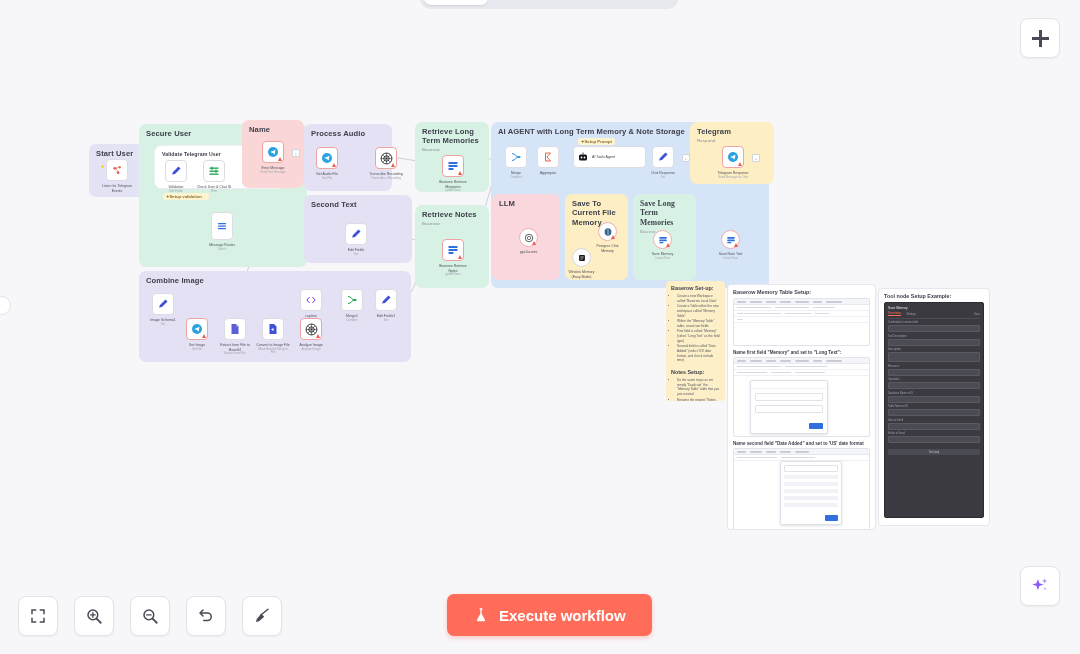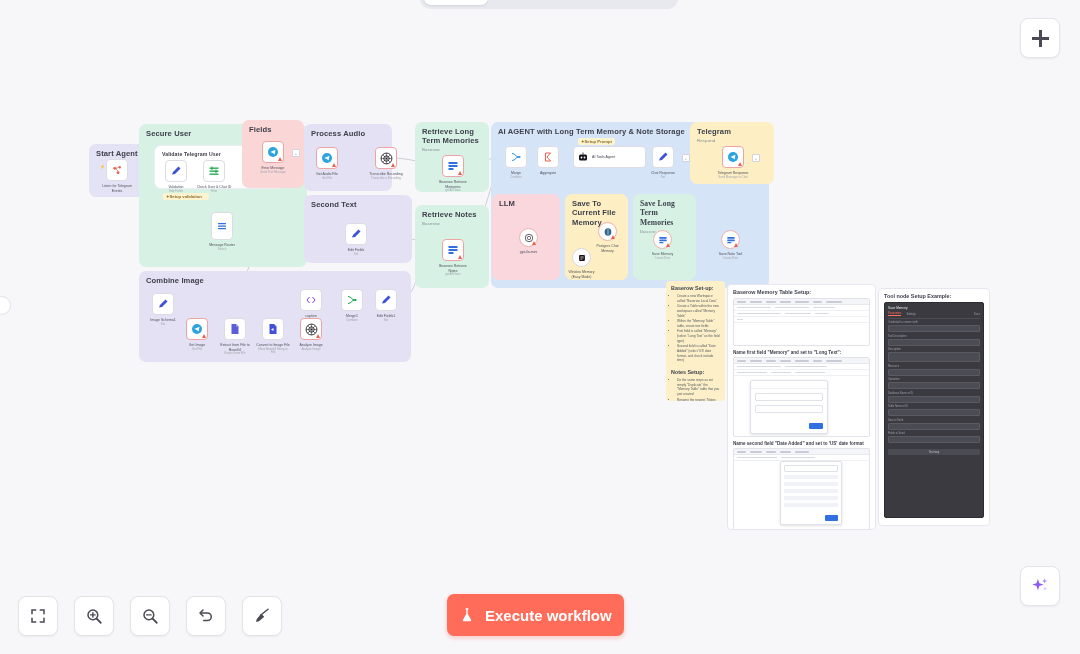--- a/index.html
+++ b/index.html
@@ -37,21 +37,21 @@
   .plus:before{left:7px;top:0;width:3px;height:17px;}
   .plus:after{top:7px;left:0;height:3px;width:17px;}
 
   
   .toolbar{position:absolute;left:18px;bottom:18px;display:flex;gap:16px;}
   .toolbar .sqbtn{position:static;}
 
   
   .execute{
     position:absolute;left:447px;bottom:18px;
-    height:42px;padding:0 12px;border-radius:7px;
+    height:42px;padding:0 26px;border-radius:7px;
     background:#ff6d5a;color:#fff;border:none;
     font-size:15px;font-weight:600;
     display:flex;align-items:center;gap:10px;cursor:pointer;
     box-shadow:0 2px 5px rgba(255,109,90,.35);
     font-family:"Liberation Sans", sans-serif;
   }
 
   
   .edge-chip{
     position:absolute;left:-8px;top:296px;width:17px;height:17px;
@@ -173,21 +173,21 @@
     <g fill="none" stroke="#c3c4cf" stroke-width="0.7" stroke-dasharray="2,2">
       <path d="M529 168 C524 200 522 214 529 228"></path>
       <path d="M598 170 C598 200 598 206 598 224"></path>
       <path d="M610 170 C630 190 650 200 662 226"></path>
       <path d="M622 170 C660 186 700 198 730 226"></path>
       <path d="M586 248 C590 240 594 236 598 232"></path>
     </g>
   </svg>
 
   <div class="grp" style="left:89px;top:144px;width:63px;height:53px;background:#e4e2f5;">
-    <div class="grp-title">Start Agent</div>
+    <div class="grp-title">Start User</div>
   </div>
   <div class="node" style="left:106px;top:159px;">
     <svg width="13" height="13" viewBox="0 0 24 24">
       <circle cx="7" cy="8" r="2.6" fill="#e8604e"></circle>
         <circle cx="16" cy="6" r="2.2" fill="#e8604e"></circle>
       <circle cx="13" cy="16" r="2.6" fill="#e8604e"></circle>
       <path d="M9 9 L14 14 M9 8 L14 6.6" stroke="#e8604e" stroke-width="1.2"></path>
     </svg>
     <div class="node-lbl w2">Listen for Telegram Events</div>
   </div>
@@ -219,21 +219,21 @@
   <div class="node" style="left:211px;top:212px;height:28px;">
     <svg width="12" height="12" viewBox="0 0 24 24">
       <rect x="4" y="6" width="16" height="2.6" rx="1" fill="#2f6fe0"></rect>
       <rect x="4" y="11" width="16" height="2.6" rx="1" fill="#2f6fe0"></rect>
       <rect x="4" y="16" width="16" height="2.6" rx="1" fill="#2f6fe0"></rect>
     </svg>
     <div class="node-lbl" style="top:30px;">Message Router<small>Switch</small></div>
   </div>
 
   <div class="grp" style="left:242px;top:120px;width:62px;height:68px;background:#fad6d6;">
-    <div class="grp-title">Fields</div>
+    <div class="grp-title">Name</div>
   </div>
   <div class="node err" style="left:262px;top:141px;">
     <svg width="12" height="12" viewBox="0 0 24 24">
       <circle cx="12" cy="12" r="10" fill="#2aa3e0"></circle>
       <path d="M6.5 12.2 L17 7.5 L15.3 17 L11.6 14.2 Z" fill="#fff"></path>
     </svg>
     <div class="warn"></div>
     <div class="node-lbl">Error Message<small>Send Text Message</small></div>
   </div>
   <div class="tinysq" style="left:292px;top:149px;">+</div>

